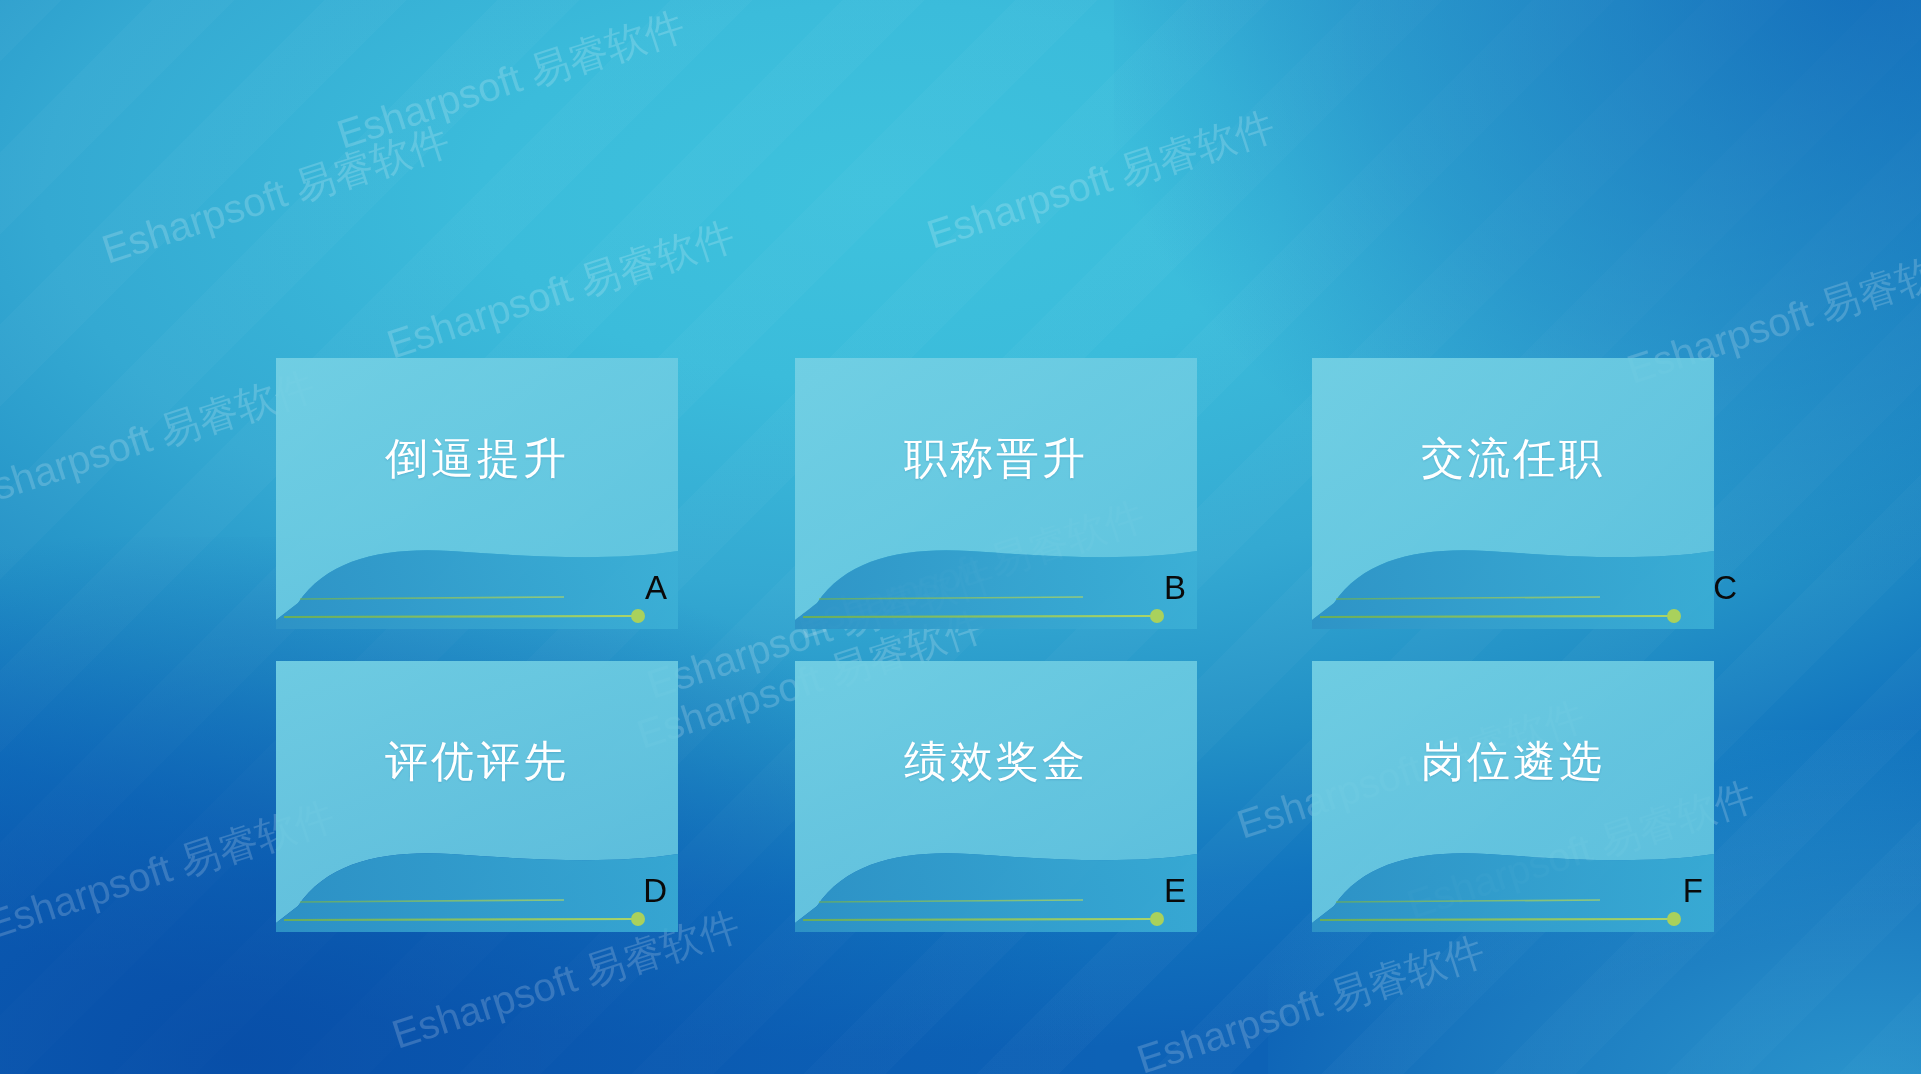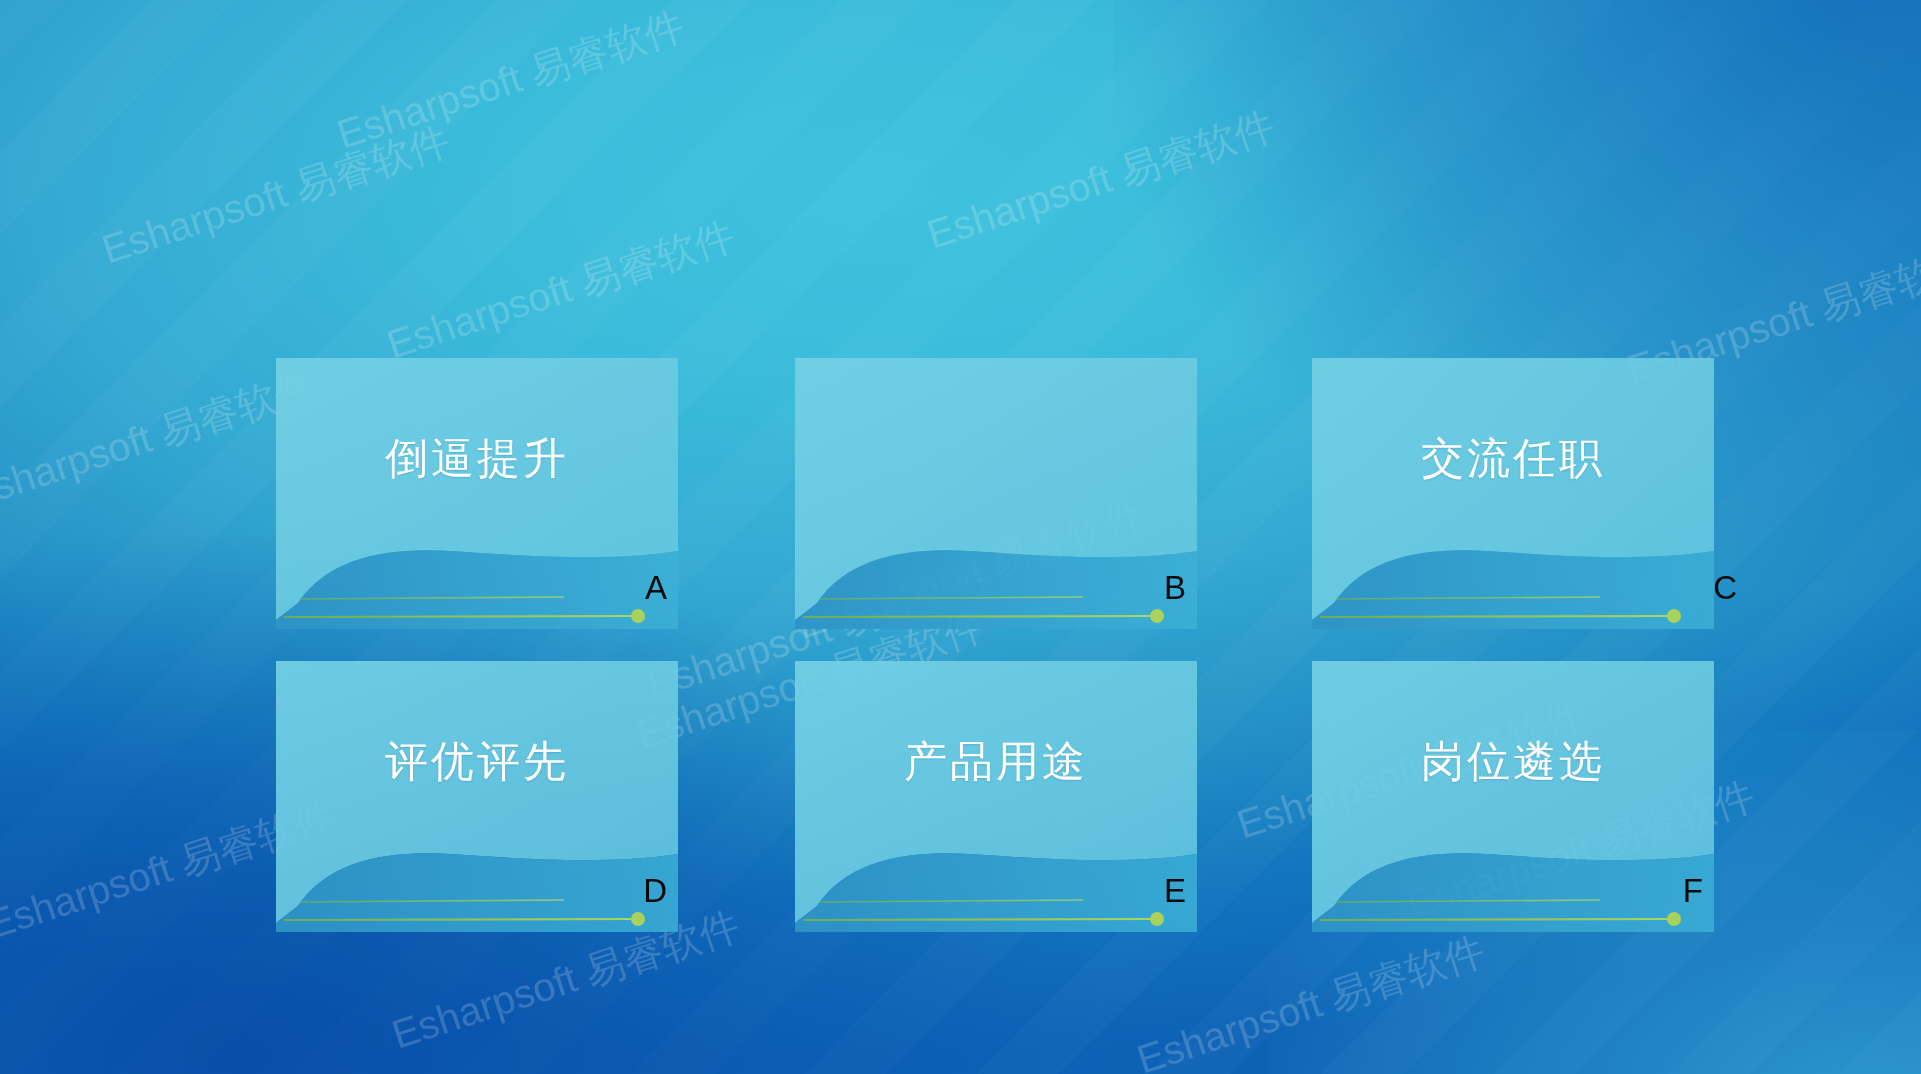--- a/index.html
+++ b/index.html
@@ -208,20 +208,21 @@
             <stop offset="0" stop-color="#73b24a" stop-opacity="0.9"></stop>
             <stop offset="1" stop-color="#b6d95e" stop-opacity="0.95"></stop>
           </linearGradient>
         </defs>
         <path d="M0,0 H402 V193 C330,204 250,198 175,193 C110,189 52,200 22,245 L0,262 Z" fill="url(#pnl1)"></path>
         <path d="M22,245 C52,200 110,189 175,193 C250,198 330,204 402,193 L402,271 L0,271 L0,262 Z" fill="url(#wav1)"></path>
         <line x1="24" y1="241" x2="288" y2="239" stroke="url(#ln1)" stroke-width="1.6" opacity="0.75"></line>
         <line x1="8" y1="259" x2="358" y2="258" stroke="url(#ln1)" stroke-width="2.2" opacity="0.95"></line>
         <circle cx="362" cy="258" r="7" fill="#a9d15c"></circle>
       </svg>
+      <div class="card-title">职称晋升</div>
       <div class="card-letter">B</div>
     </div>
 
     <div class="card c2">
       <svg class="card-art" viewBox="0 0 402 271" preserveAspectRatio="none" xmlns="http://www.w3.org/2000/svg">
         <defs>
           <linearGradient id="pnl2" x1="0" y1="0" x2="1" y2="1">
             <stop offset="0" stop-color="#74d0e4" stop-opacity="0.93"></stop>
             <stop offset="1" stop-color="#64c7e0" stop-opacity="0.88"></stop>
           </linearGradient>
@@ -285,21 +286,21 @@
             <stop offset="0" stop-color="#73b24a" stop-opacity="0.9"></stop>
             <stop offset="1" stop-color="#b6d95e" stop-opacity="0.95"></stop>
           </linearGradient>
         </defs>
         <path d="M0,0 H402 V193 C330,204 250,198 175,193 C110,189 52,200 22,245 L0,262 Z" fill="url(#pnl4)"></path>
         <path d="M22,245 C52,200 110,189 175,193 C250,198 330,204 402,193 L402,271 L0,271 L0,262 Z" fill="url(#wav4)"></path>
         <line x1="24" y1="241" x2="288" y2="239" stroke="url(#ln4)" stroke-width="1.6" opacity="0.75"></line>
         <line x1="8" y1="259" x2="358" y2="258" stroke="url(#ln4)" stroke-width="2.2" opacity="0.95"></line>
         <circle cx="362" cy="258" r="7" fill="#a9d15c"></circle>
       </svg>
-      <div class="card-title">产品用途</div>
+      <div class="card-title">绩效奖金</div>
       <div class="card-letter">E</div>
     </div>
 
     <div class="card c5">
       <svg class="card-art" viewBox="0 0 402 271" preserveAspectRatio="none" xmlns="http://www.w3.org/2000/svg">
         <defs>
           <linearGradient id="pnl5" x1="0" y1="0" x2="1" y2="1">
             <stop offset="0" stop-color="#74d0e4" stop-opacity="0.93"></stop>
             <stop offset="1" stop-color="#64c7e0" stop-opacity="0.88"></stop>
           </linearGradient>

